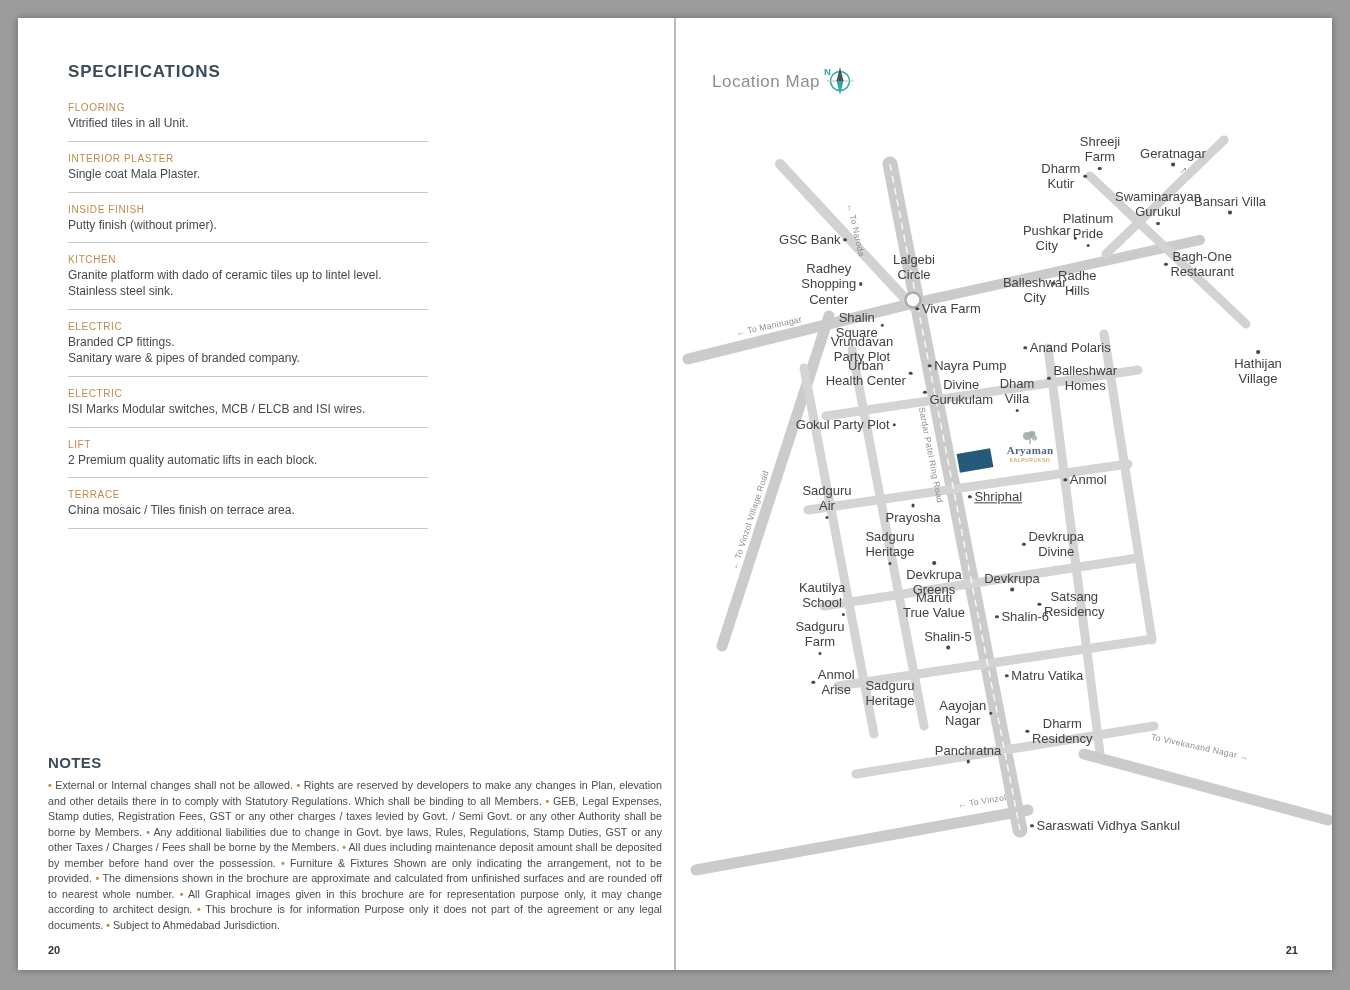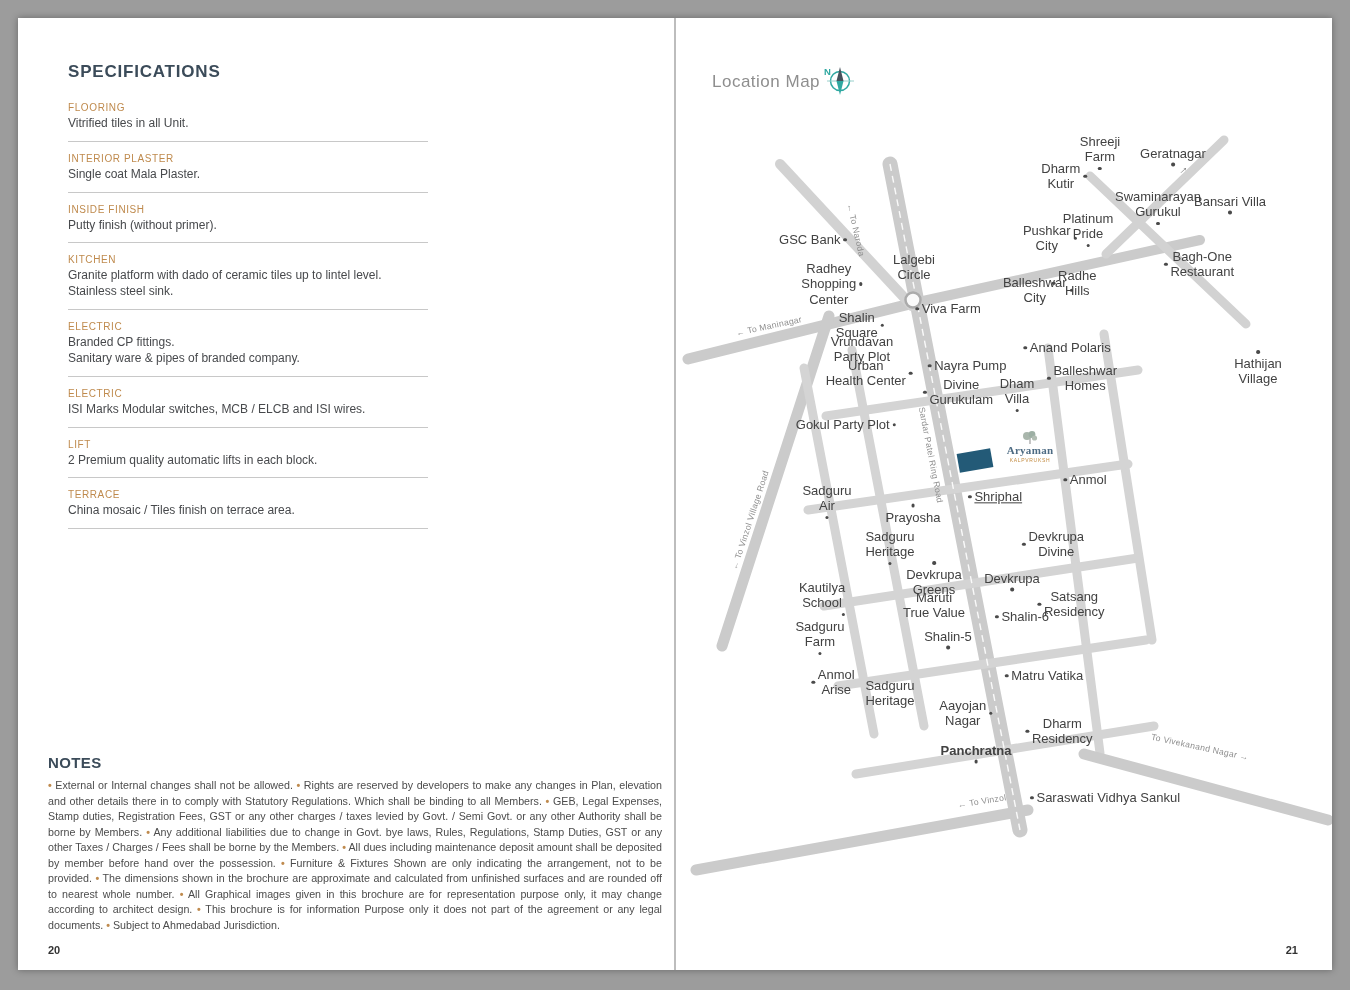--- a/index.html
+++ b/index.html
@@ -339,25 +339,25 @@
           <div class="place d-r" style="left: 290px; top: 695px;">
             <span class="lbl">Aayojan
 Nagar</span>
             <span class="pdot"></span>
           </div>
           <div class="place d-l" style="left: 383px; top: 713px;">
             <span class="pdot"></span>
             <span class="lbl">Dharm
 Residency</span>
           </div>
-          <div class="place d-b" style="left: 300px; top: 735px; font-weight: bold;">
+          <div class="place d-b" style="left: 292px; top: 735px;">
             <span class="lbl">Panchratna</span>
             <span class="pdot"></span>
           </div>
-          <div class="place d-l" style="left: 429px; top: 780px;">
+          <div class="place d-l" style="left: 429px; top: 808px;">
             <span class="pdot"></span>
             <span class="lbl">Saraswati Vidhya Sankul</span>
           </div>
         </div>
       <div class="roadlabels-layer">
           <div class="roadlabel" style="left: 180px; top: 212px; --r: 77deg;">← To Naroda</div>
           <div class="roadlabel" style="left: 255px; top: 437px; --r: 79deg;">Sardar Patel Ring Road</div>
           <div class="roadlabel" style="left: 93px; top: 308px; --r: -12deg;">← To Maninagar</div>
           <div class="roadlabel" style="left: 74px; top: 502px; --r: -72deg;">← To Vinzol Village Road</div>
           <div class="roadlabel" style="left: 306px; top: 783px; --r: -9deg;">← To Vinzol</div>

